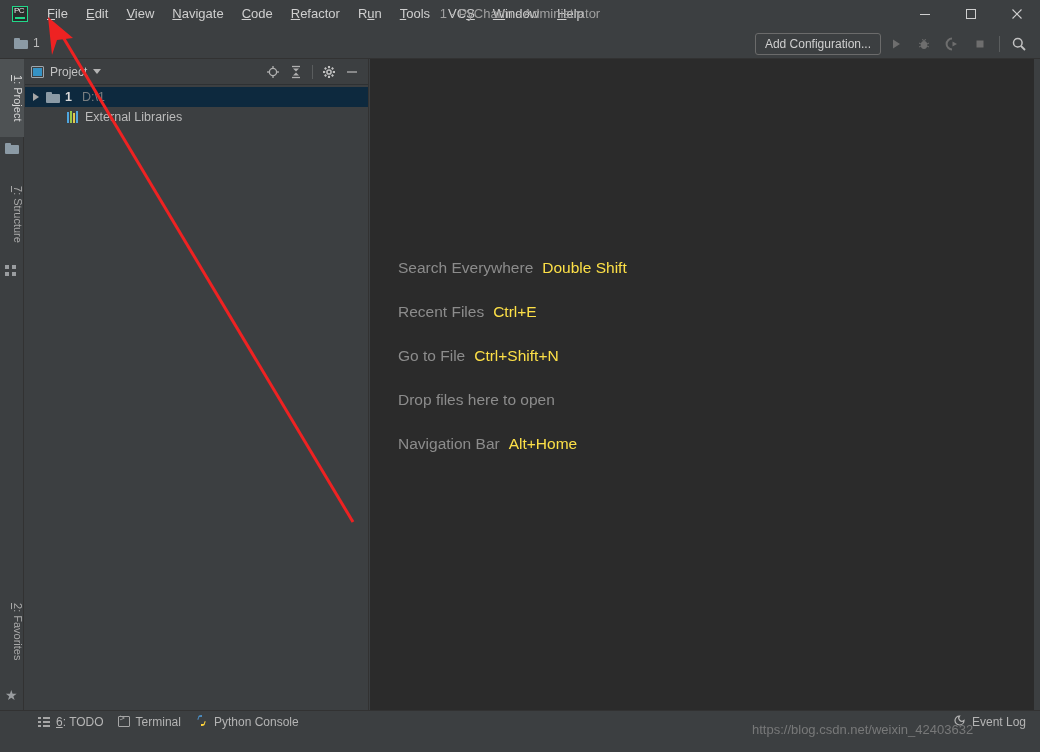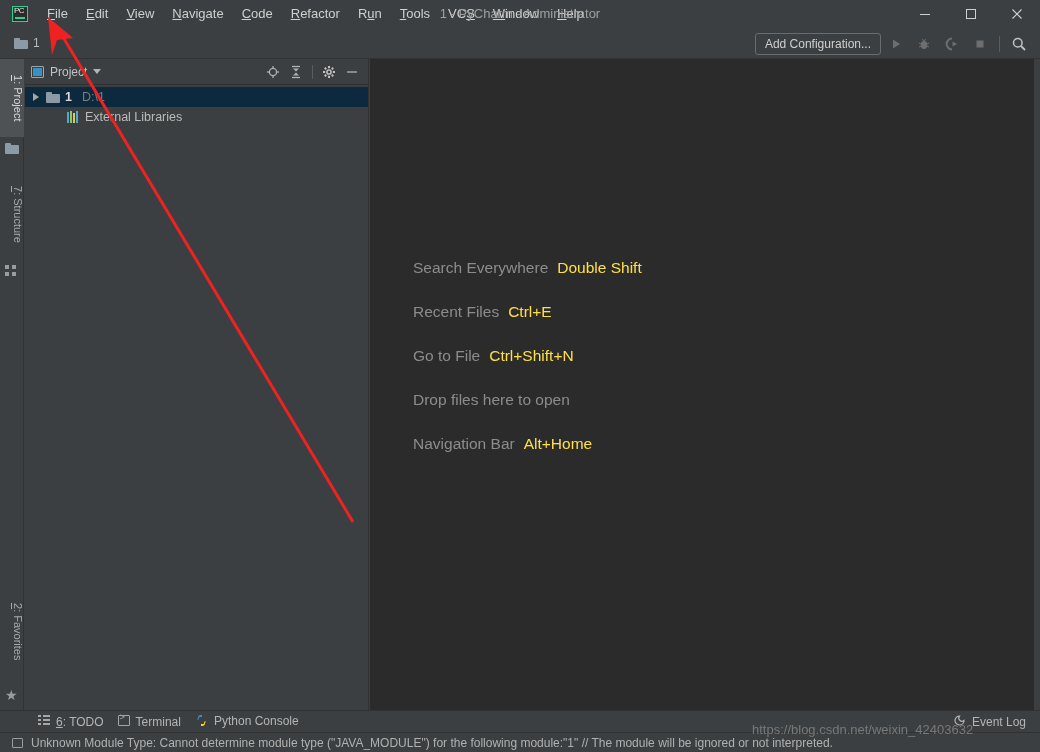--- a/index.html
+++ b/index.html
@@ -183,35 +183,35 @@
   
   .editor {
     position: absolute; left: 370px; top: 59px; right: 6px; bottom: 38px;
     background: #2b2b2b;
   }
   .hints { position: absolute; left: 28px; top: 200px; }
   .hint-row {
     display: flex; align-items: baseline; gap: 9px;
     margin-bottom: 26px; font-size: 15.5px; white-space: nowrap;
   }
-  .hint-label { color: #8c8c8c; margin-left: 15px; }
+  .hint-label { color: #8c8c8c; }
   .hint-key { color: #fde047; }
   .scroll-right {
     position: absolute; right: 0; top: 59px; width: 6px; bottom: 38px;
     background: #3c3f41;
   }
 
   
   .bottom-tabs {
     position: absolute; left: 0; bottom: 20px; width: 1040px; height: 22px;
     background: #3c3f41; border-top: 1px solid #323232;
     display: flex; align-items: center;
   }
   .btab {
-    display: flex; gap: 6px;
+    display: flex; align-items: center; gap: 6px;
     font-size: 12px; color: #b4b4b4; margin-left: 14px; white-space: nowrap;
   }
   .btab:first-child { margin-left: 38px; }
   .btab u { text-decoration: underline; }
   .btab-right {
     margin-left: auto; margin-right: 14px; display: flex;
     align-items: center; gap: 6px; font-size: 12px; color: #b4b4b4;
   }
   .todo-ico {
     width: 12px; height: 10px; flex: none;
@@ -475,24 +475,20 @@
     <div class="btab-right">
       <span>
         <svg width="13" height="13" viewBox="0 0 13 13">
           <path d="M11 6.5 a4.5 4.5 0 1 1 -4.5 -4.5 a3.2 3.2 0 0 0 4.5 4.5 z" fill="none" stroke="#b4b4b4" stroke-width="1.2"></path>
         </svg>
       </span>
       <span>Event Log</span>
     </div>
   </div>
 
-  <div class="statusbar">
-    <span class="status-ico"></span>
-    <span class="status-text">Unknown Module Type: Cannot determine module type ("JAVA_MODULE") for the following module:"1" // The module will be ignored or not interpreted.</span>
-  </div>
 
   <svg class="annot" viewBox="0 0 1040 752">
     <line x1="353" y1="522" x2="57" y2="27" stroke="#ee2222" stroke-width="3"></line>
     <polygon points="48,17 73,38 57,40 52,55" fill="#ee2222"></polygon>
   </svg>
 
   <div class="watermark">https://blog.csdn.net/weixin_42403632</div>
 
 </div>
 

